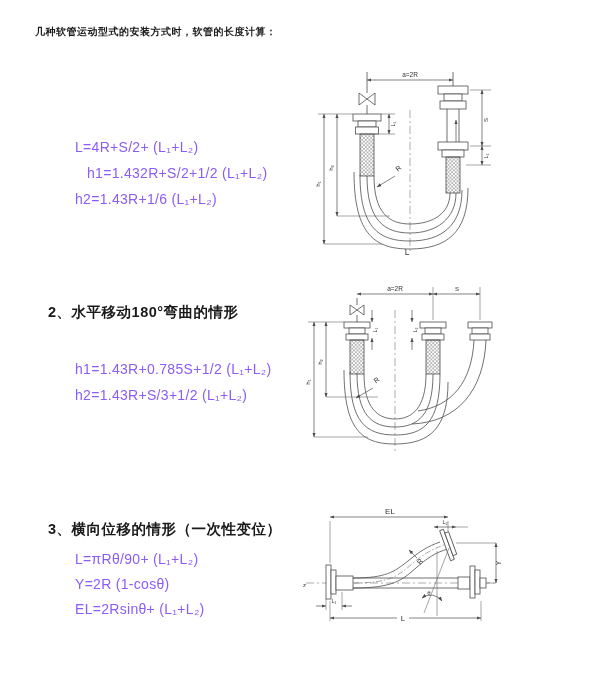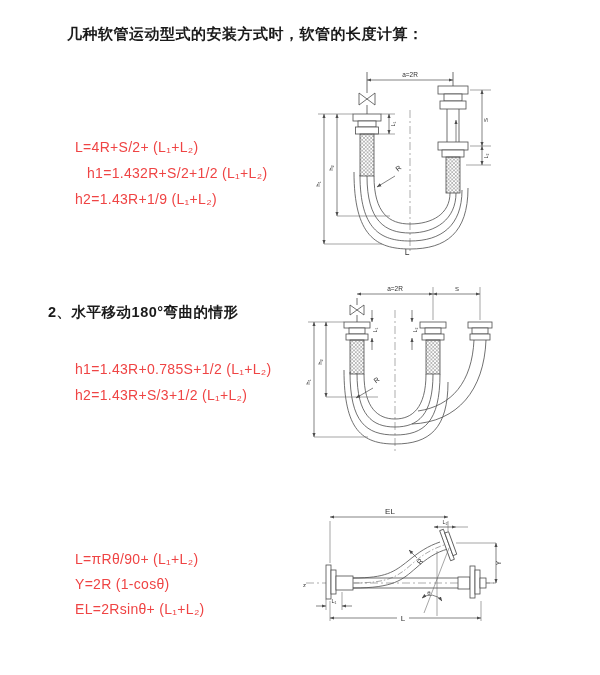--- a/index.html
+++ b/index.html
@@ -1,46 +1,47 @@
 <!DOCTYPE html>
 <html><head>
 <meta charset="utf-8">
 <style>
   html,body{margin:0;padding:0;background:#f5f5f5;}
   .page{
     position:relative;width:600px;height:675px;background:#ffffff;
     font-family:"Liberation Sans","DejaVu Sans",sans-serif;color:#1a1a1a;
     overflow:hidden;margin:0 auto;
   }
-  .title{position:absolute;left:35px;top:25px;font-size:15px;font-weight:700;letter-spacing:.5px;margin-left:32px;}
+  .title{position:absolute;left:35px;top:25px;font-size:10px;font-weight:700;letter-spacing:.5px;}
   .heading{position:absolute;font-size:14.5px;font-weight:700;letter-spacing:.5px;}
-  .formula{position:absolute;font-size:14px;font-weight:400;letter-spacing:.3px;color:#ef4444;}
+  .formula{position:absolute;font-size:14px;font-weight:400;letter-spacing:.3px;color:#8b5cf6;}
   svg{position:absolute;overflow:visible;}
   svg text{font-family:"Liberation Sans","DejaVu Sans",sans-serif;fill:#333;}
   .ln{stroke:#4d4d4d;stroke-width:.8;fill:none;}
   .thin{stroke:#6a6a6a;stroke-width:.6;fill:none;}
   .cl{stroke:#8a8a8a;stroke-width:.7;fill:none;stroke-dasharray:8 3 2 3;}
   .fit{stroke:#4d4d4d;stroke-width:.8;fill:#ffffff;}
   .dim{stroke:#4d4d4d;stroke-width:.7;fill:none;}
 </style>
 </head>
 <body>
 
 <div class="page">
 
   <div class="title">几种软管运动型式的安装方式时，软管的长度计算：</div>
 
   <div class="formula" style="left:75px;top:139px">L=4R+S/2+ (L₁+L₂)</div>
   <div class="formula" style="left:87px;top:165px">h1=1.432R+S/2+1/2 (L₁+L₂)</div>
-  <div class="formula" style="left:75px;top:191px">h2=1.43R+1/9 (L₁+L₂)</div>
+  <div class="formula" style="left:75px;top:191px">h2=1.43R+1/6 (L₁+L₂)</div>
 
   <div class="heading" style="left:48px;top:303px">2、水平移动180°弯曲的情形</div>
   <div class="formula" style="left:75px;top:361px">h1=1.43R+0.785S+1/2 (L₁+L₂)</div>
   <div class="formula" style="left:75px;top:387px">h2=1.43R+S/3+1/2 (L₁+L₂)</div>
 
+  <div class="heading" style="left:48px;top:520px">3、横向位移的情形（一次性变位）</div>
   <div class="formula" style="left:75px;top:551px">L=πRθ/90+ (L₁+L₂)</div>
   <div class="formula" style="left:75px;top:576px">Y=2R (1-cosθ)</div>
   <div class="formula" style="left:75px;top:601px">EL=2Rsinθ+ (L₁+L₂)</div>
 
   <svg style="left:310px;top:66px" width="288" height="194" viewBox="0 0 288 194">
     <defs>
       <marker id="ar1" viewBox="0 0 8 8" refX="7.6" refY="4" markerWidth="6.5" markerHeight="6.5" orient="auto-start-reverse">
         <path d="M0,1 L8,4 L0,7 z" fill="#4d4d4d"></path>
       </marker>
       <pattern id="br1" patternUnits="userSpaceOnUse" width="3.6" height="3.6">

